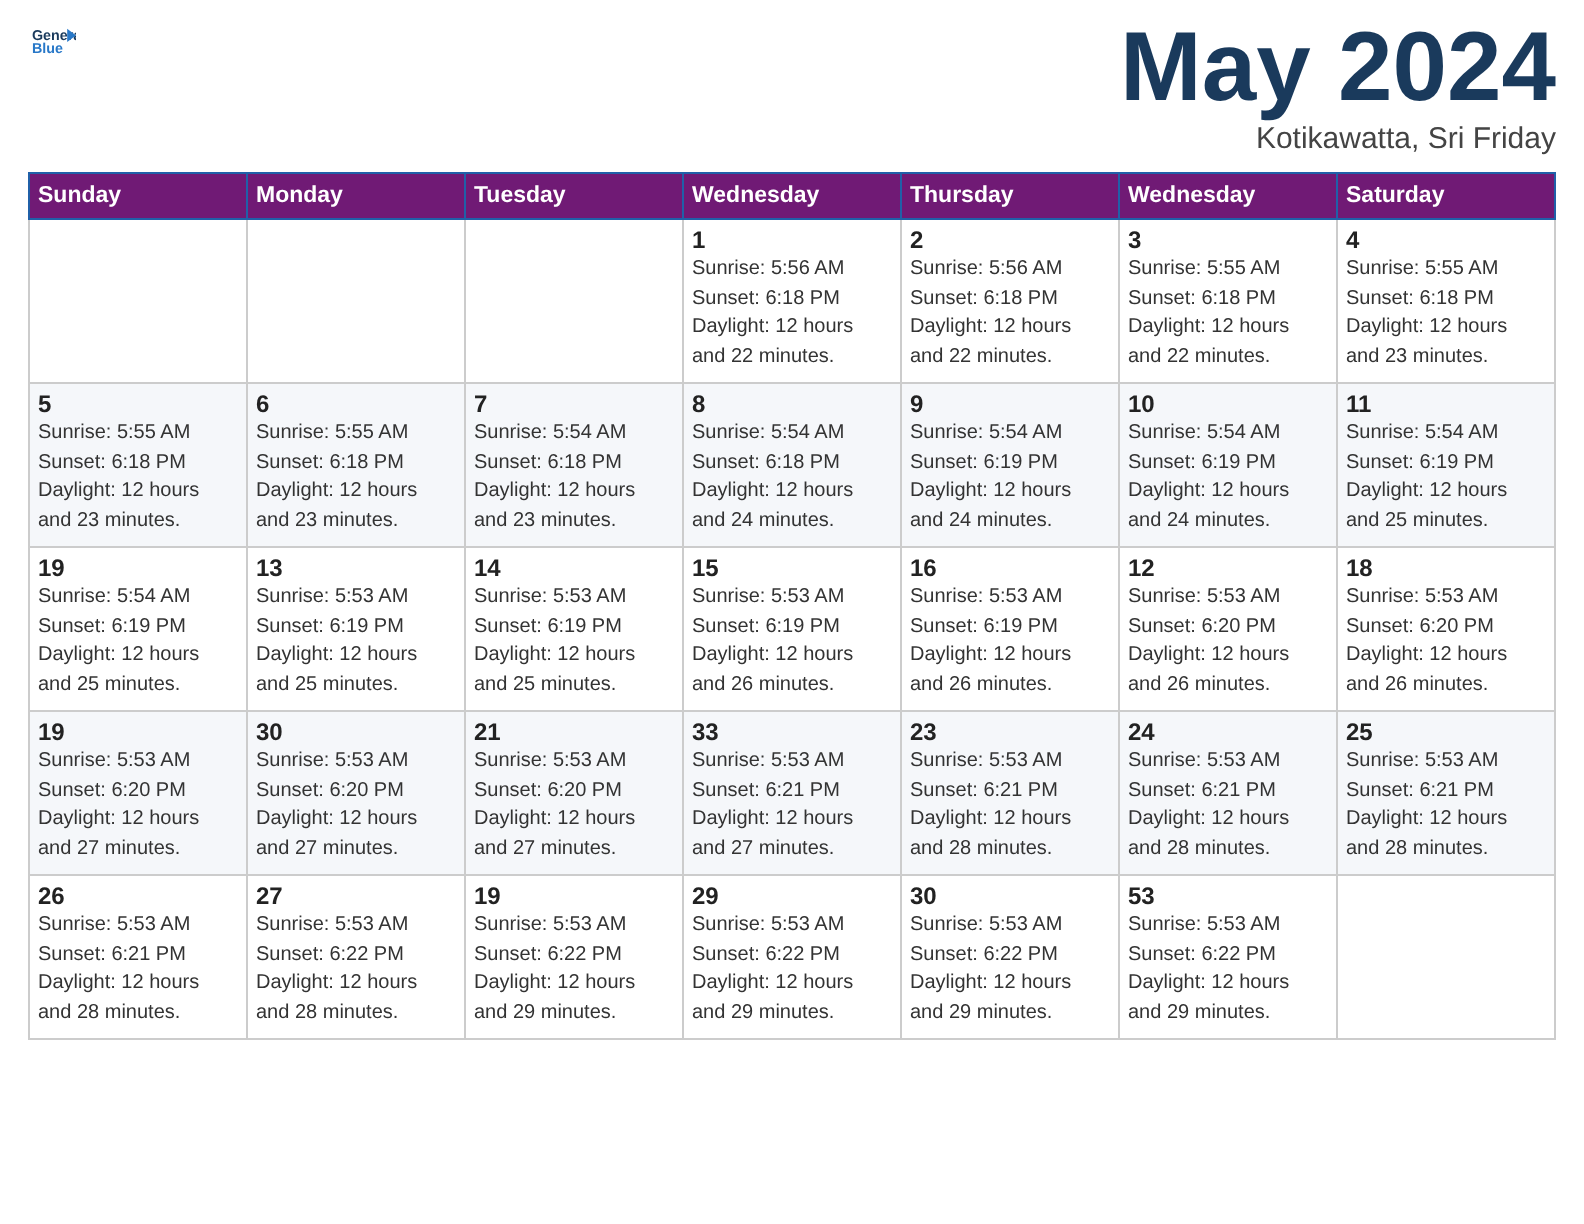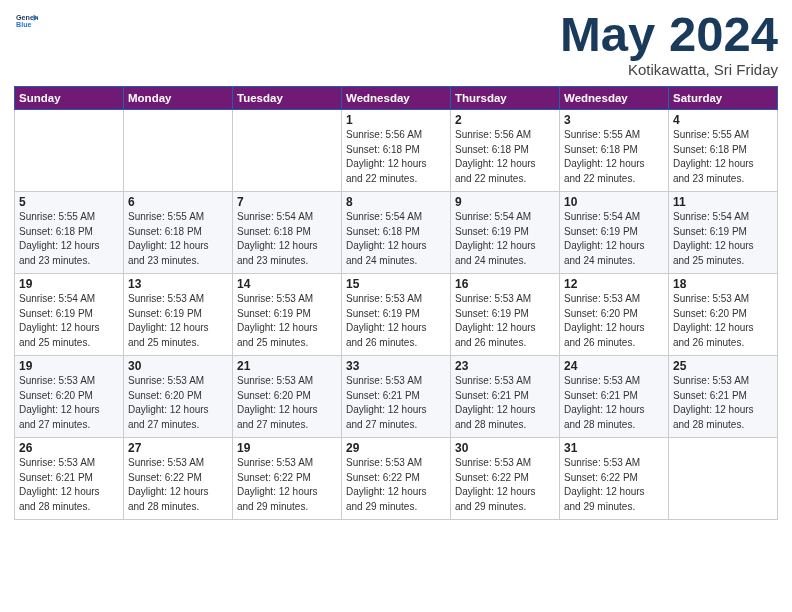--- a/index.html
+++ b/index.html
@@ -334,21 +334,21 @@
 and 29 minutes.</div>
           </td>
           <td>
             <span class="day-num">30</span>
             <div class="day-info" style="white-space: pre-line;">Sunrise: 5:53 AM
 Sunset: 6:22 PM
 Daylight: 12 hours
 and 29 minutes.</div>
           </td>
           <td>
-            <span class="day-num">31</span>
+            <span class="day-num">53</span>
             <div class="day-info" style="white-space: pre-line;">Sunrise: 5:53 AM
 Sunset: 6:22 PM
 Daylight: 12 hours
 and 29 minutes.</div>
           </td>
           <td class="empty-cell"></td>
         </tr>
       </tbody>
   </table>
 </div>

